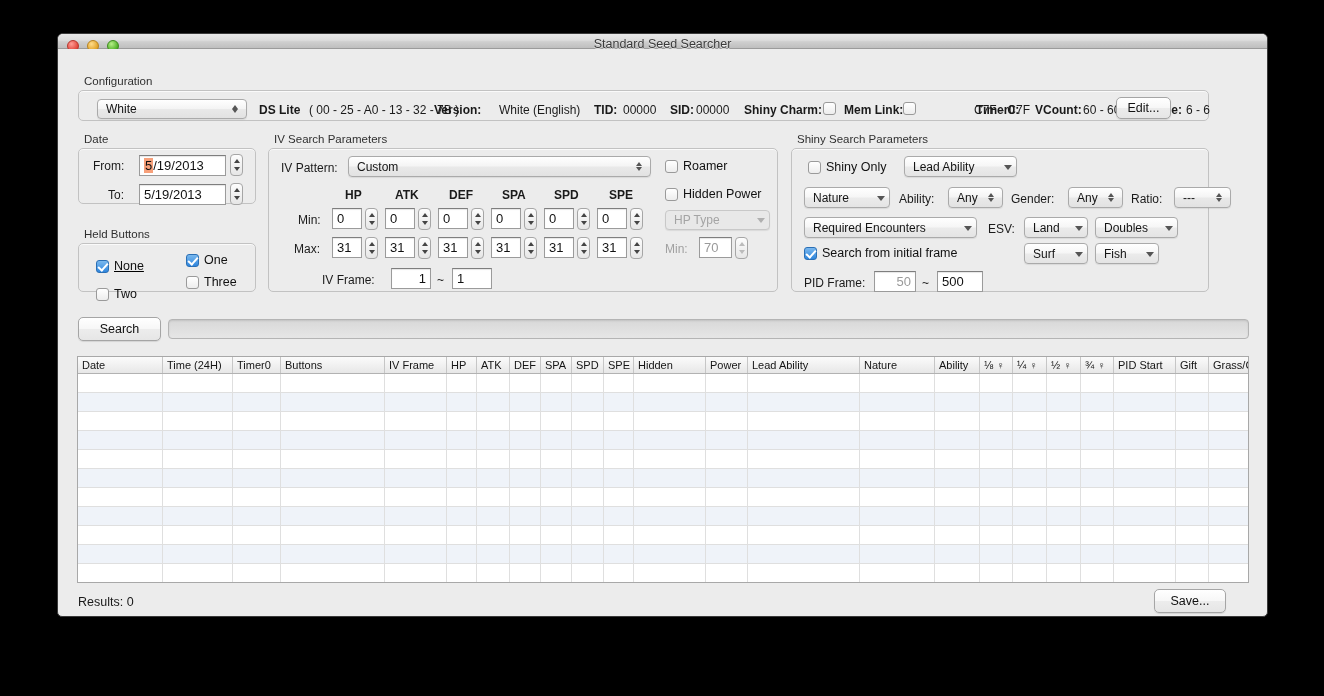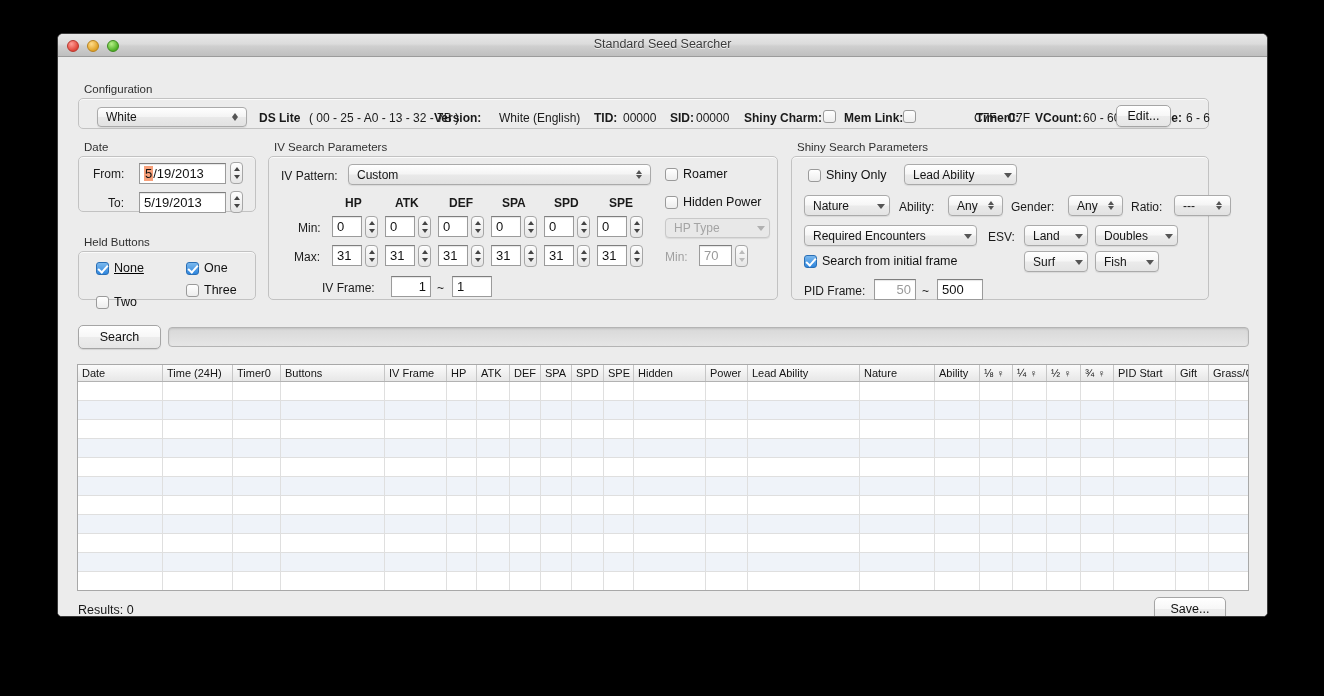--- a/index.html
+++ b/index.html
@@ -15,21 +15,21 @@
     left: 57px; top: 33px;
     width: 1211px; height: 584px;
     background: #ececec;
     border-radius: 6px 6px 5px 5px;
     box-shadow: 0 5px 22px rgba(0,0,0,0.85);
     overflow: hidden;
     border: 1px solid #3a3a3a;
   }
   
   #titlebar {
-    height: 23px;
+    height: 15px;
     background: linear-gradient(to bottom,#e8e8e8 0%,#dcdcdc 45%,#cfcfcf 55%,#bfbfbf 100%);
     border-bottom: 1px solid #9b9b9b;
     position: relative;
     text-decoration: underline;
   }
   #title-text {
     position: absolute; left: 0; right: 0; top: 3px;
     text-align: center;
     font-size: 12.5px; color: #3b3b3b;
     text-shadow: 0 1px 0 rgba(255,255,255,0.7);
@@ -238,21 +238,21 @@
         <div class="tfield" style="left:60px; top:35px; width:87px; height:21px;">
           <span class="tval">5/19/2013</span>
         </div>
         <div class="stepper" style="left:151px; top:34px;"></div>
       </div>
     </div>
 
     <div class="group" style="left:20px; top:180px; width:178px; height:63px;">
       <div class="legend">Held Buttons</div>
       <div class="box">
-        <div class="cbx on" style="left:17px; top:9px;text-decoration:underline;">
+        <div class="cbx on" style="left:17px; top:15px;text-decoration:underline;">
           <span class="boxi"></span>
           <span class="ctext">None</span>
         </div>
         <div class="cbx on" style="left:107px; top:9px;">
           <span class="boxi"></span>
           <span class="ctext">One</span>
         </div>
         <div class="cbx" style="left:17px; top:31px;margin-top:12px;">
           <span class="boxi"></span>
           <span class="ctext">Two</span>

